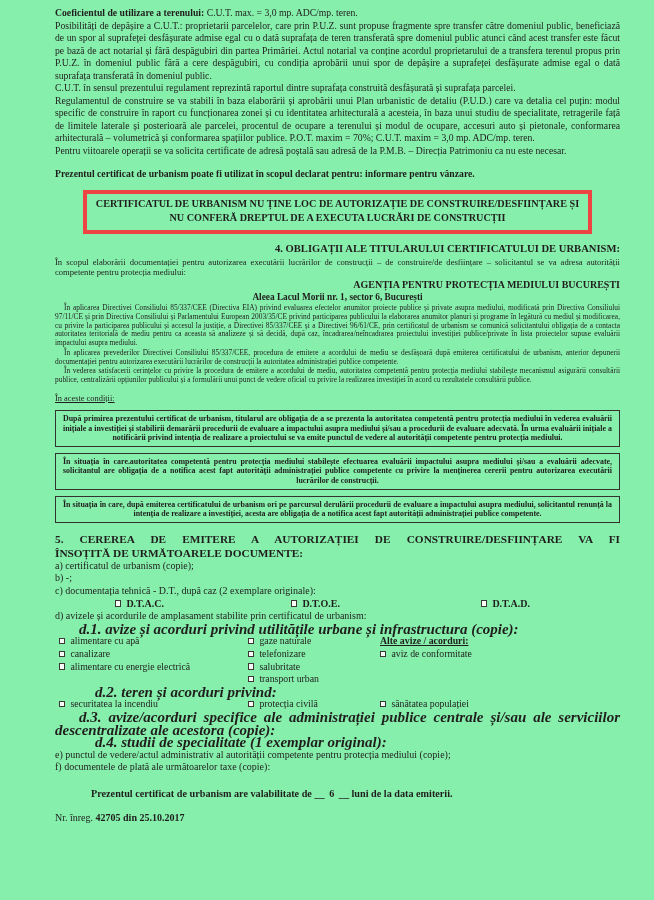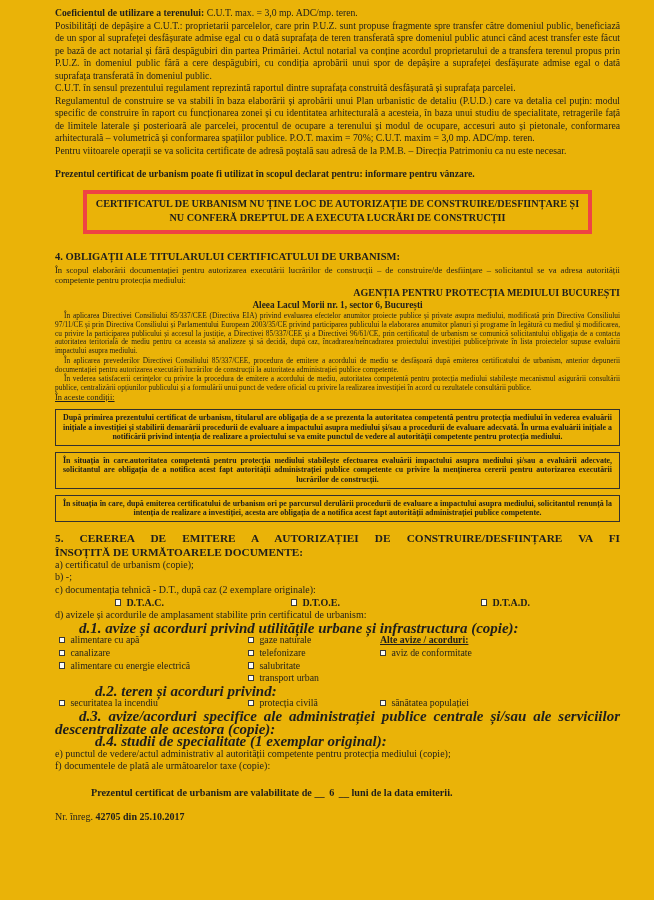--- a/index.html
+++ b/index.html
@@ -1,44 +1,44 @@
 <!DOCTYPE html>
 <html><head>
 <meta charset="utf-8">
 <style>
   * { margin: 0; padding: 0; box-sizing: border-box; }
   html, body { background: #ffffff; }
   .page {
     position: relative;
     width: 654px;
     height: 900px;
-    background: #eab308;
+    background: #86efac;
     overflow: hidden;
     font-family: "Liberation Serif", serif;
     color: #1f1e1c;
   }
   .content { padding: 7px 34px 0 55px; }
   .b { font-weight: 700; }
   .p { font-size: 9.7px; line-height: 12.5px; text-align: justify; }
   .purpose { margin-top: 11px; font-weight: 700; text-align: left; }
   .notice-box {
     margin: 9px 28px 0 28px;
     border: 4px solid #ef4444;
     text-align: center;
     font-weight: 700;
     font-size: 10.2px;
     line-height: 14.5px;
     padding: 3px 8px 4px 8px;
   }
-  .h4 { margin-top: 16px; text-align: left; font-weight: 700; font-size: 10.6px; line-height: 13px; }
+  .h4 { margin-top: 8px; text-align: right; font-weight: 700; font-size: 10.6px; line-height: 13px; }
   .s4-intro { margin-top: 2px; font-size: 8.6px; line-height: 10.2px; text-align: justify; }
   .agency-name { text-align: right; font-weight: 700; font-size: 10px; line-height: 13px; margin-top: 1px; }
   .agency-address { text-align: center; font-weight: 700; font-size: 9.3px; line-height: 12px; }
   .legal { font-size: 7.4px; line-height: 8.8px; text-align: justify; text-indent: 9px; margin-top: 1px; }
-  .conditions-label { font-size: 8.4px; text-decoration: underline; line-height: 10px; }
+  .conditions-label { margin-top: 9px; font-size: 8.4px; text-decoration: underline; line-height: 10px; }
   .cond-box {
     margin-top: 6px;
     border: 1.4px solid #34322e;
     padding: 3px 7px;
     font-weight: 700;
     font-size: 7.9px;
     line-height: 9.6px;
     text-align: justify;
     text-align-last: center;
   }

